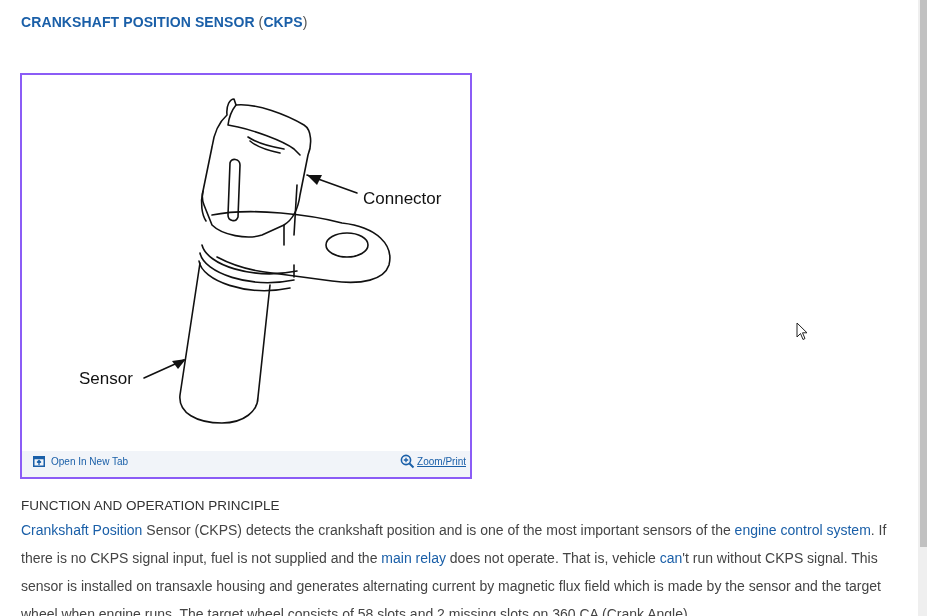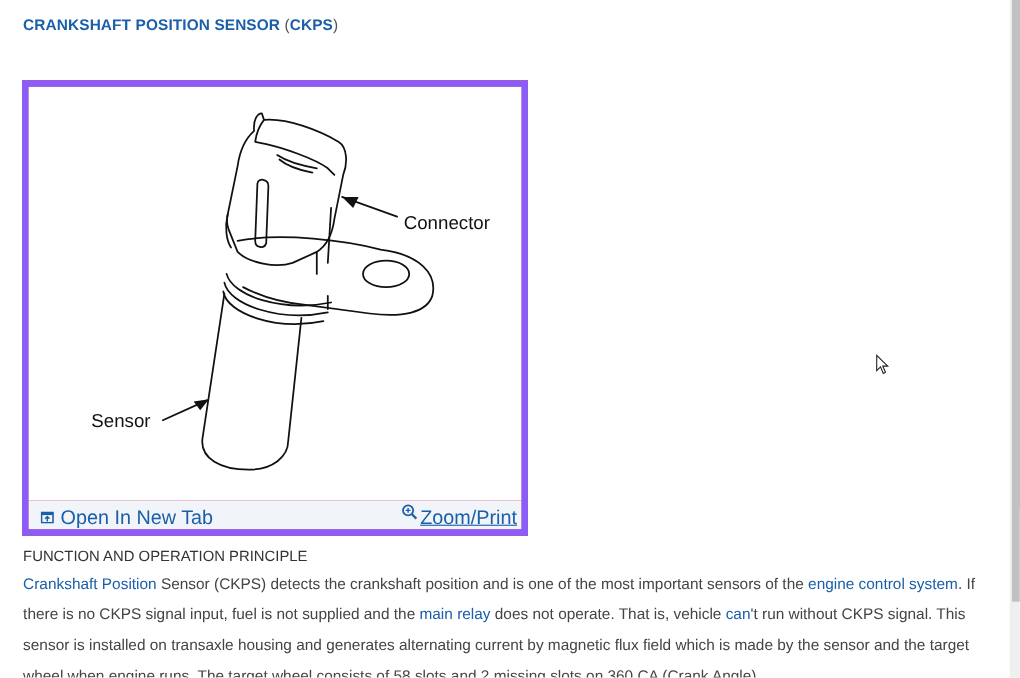--- a/index.html
+++ b/index.html
@@ -32,40 +32,40 @@
       color: #1a5fa8;
       text-decoration: none;
     }
     .title .paren { color: #555555; font-weight: normal; }
     .figure {
       position: absolute;
       left: 20px;
       top: 73px;
       width: 448px;
       height: 402px;
-      border: 6px solid #8b5cf6;
-      background: #be185d;
+      border: 2px solid #8b5cf6;
+      background: #7dd3fc;
       box-sizing: content-box;
     }
     .figure-img {
       position: absolute;
       left: 0; top: 0;
       width: 448px;
       height: 376px;
       background: #ffffff;
     }
     .figure-img svg { display: block; }
     .figure-footer {
       position: absolute;
       left: 0;
       top: 376px;
       width: 448px;
       height: 26px;
       background: #f1f4f9;
-      font-size: 18px;
+      font-size: 10px;
       color: #1a5fa8;
     }
     .open-tab {
       position: absolute;
       left: 11px;
       top: 5px;
       display: flex;
       align-items: center;
       cursor: pointer;
     }

